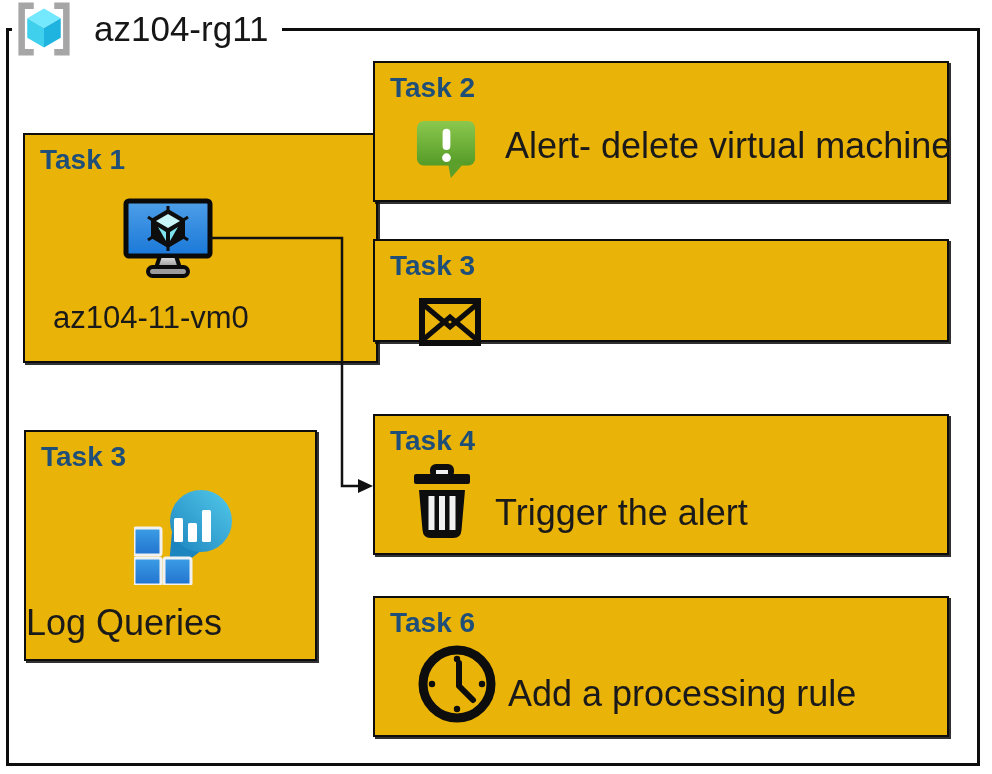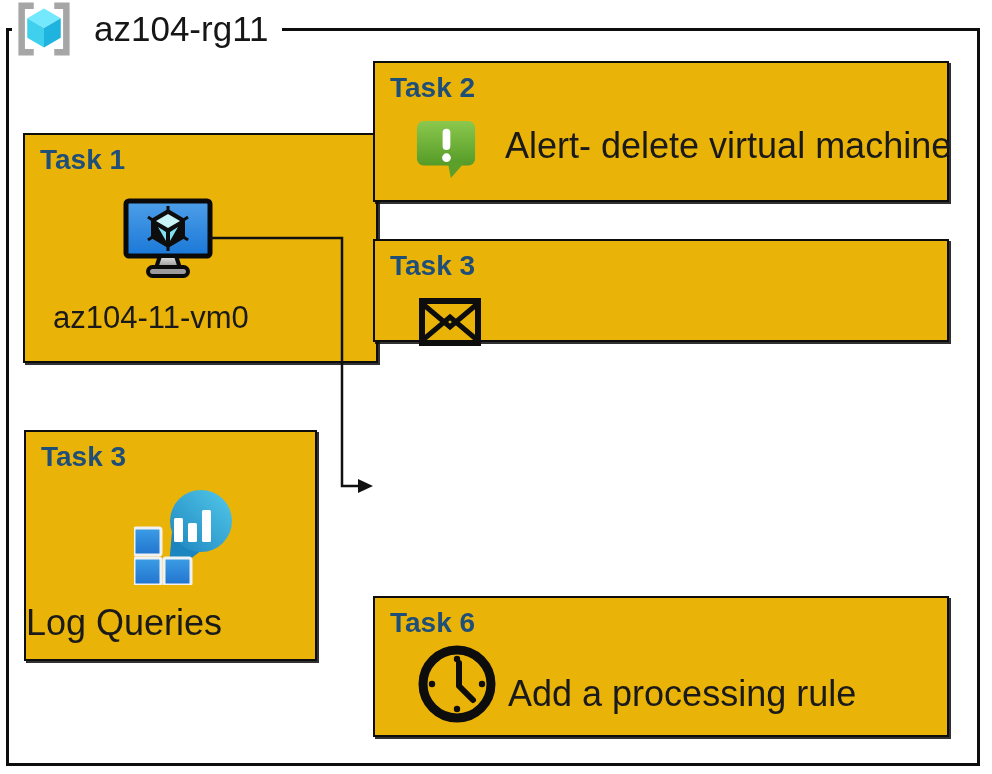--- a/index.html
+++ b/index.html
@@ -144,20 +144,35 @@
     <div class="task-heading">Task 3</div>
     <div class="icon-slot">
       <svg width="62" height="48" viewBox="0 0 62 48">
         <rect x="3" y="3" width="56" height="42" fill="none" stroke="#0d0d0d" stroke-width="6"></rect>
         <path d="M5,7 L31,29 L57,7" fill="none" stroke="#0d0d0d" stroke-width="5"></path>
         <path d="M5,41 L31,19 L57,41" fill="none" stroke="#0d0d0d" stroke-width="5"></path>
       </svg>
     </div>
   </div>
 
+  <div class="task-box t4">
+    <div class="icon-slot">
+      <svg width="60" height="78" viewBox="0 0 60 78">
+        <rect x="18" y="2" width="24" height="14" rx="6" fill="#0d0d0d"></rect>
+        <rect x="24" y="8" width="12" height="6" fill="#F1F1F1"></rect>
+        <rect x="2" y="12" width="56" height="10" rx="2" fill="#0d0d0d"></rect>
+        <path d="M7,28 h46 l-3.5,40 q-0.6,8 -8,8 h-23 q-7.4,0 -8,-8 z" fill="#0d0d0d"></path>
+        <rect x="16.5" y="34" width="6" height="34" fill="#F1F1F1"></rect>
+        <rect x="27" y="34" width="6" height="34" fill="#F1F1F1"></rect>
+        <rect x="37.5" y="34" width="6" height="34" fill="#F1F1F1"></rect>
+      </svg>
+    </div>
+    <div class="task-heading">Task 4</div>
+    <div class="task-label">Trigger the alert</div>
+  </div>
 
   <div class="task-box t5">
     <div class="icon-slot">
       <svg width="84" height="84" viewBox="0 0 84 84">
         <circle cx="42" cy="42" r="34" fill="none" stroke="#0d0d0d" stroke-width="9"></circle>
         <circle cx="42" cy="17" r="3.2" fill="#0d0d0d"></circle>
         <circle cx="67" cy="42" r="3.2" fill="#0d0d0d"></circle>
         <circle cx="42" cy="67" r="3.2" fill="#0d0d0d"></circle>
         <circle cx="17" cy="42" r="3.2" fill="#0d0d0d"></circle>
         <path d="M44,21 V44 L58,58" fill="none" stroke="#0d0d0d" stroke-width="6" stroke-linecap="round" stroke-linejoin="round"></path>

